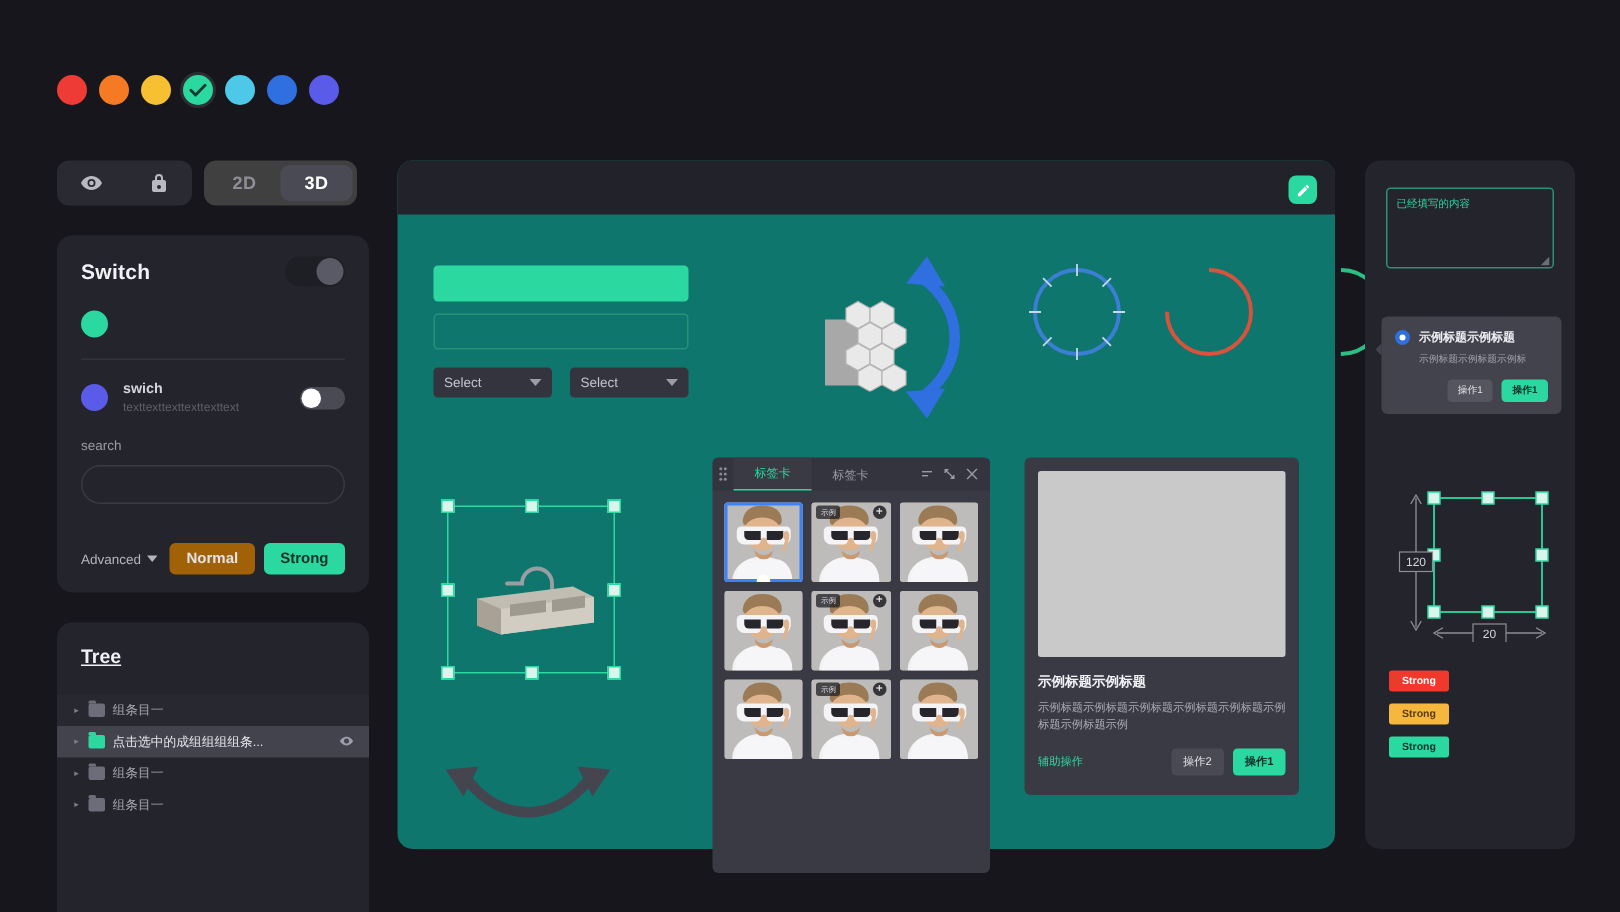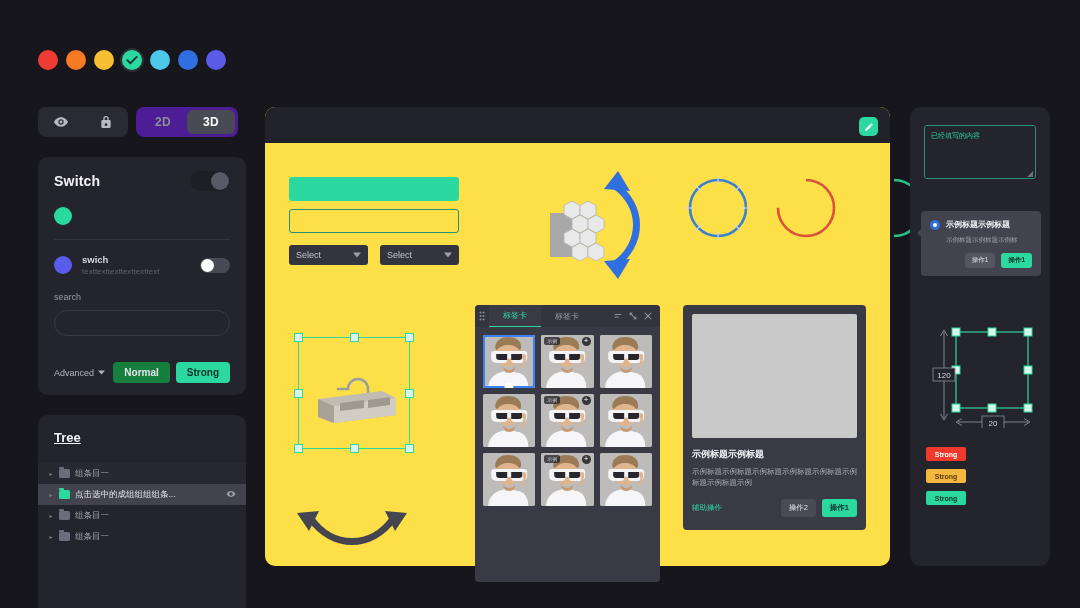--- a/index.html
+++ b/index.html
@@ -28,21 +28,21 @@
     width: 90px; height: 30px; border-radius: 8px;
     background: #2a2a33; display: flex; align-items: center;
     justify-content: space-around;
   }
   .icon-toolbar .ib { width: 30px; height: 26px; display:flex; align-items:center; justify-content:center; }
   .icon-toolbar svg { width: 16px; height: 16px; fill: #b9b9c4; }
 
   .seg {
     position: absolute; left: 136px; top: 107px;
     width: 102px; height: 30px; border-radius: 8px;
-    background: #4c1d95; display: flex; align-items: center; padding: 3px;
+    background: #404040; display: flex; align-items: center; padding: 3px;
   }
   .seg .opt {
     flex: 1; height: 100%; border-radius: 6px;
     display: flex; align-items: center; justify-content: center;
     font-size: 12px; color: #8e8e99; font-weight: 600; letter-spacing: .4px;
   }
   .seg .opt.active { background: #4a4a55; color: #ffffff; }
 
   
   .panel {
@@ -86,21 +86,21 @@
   .search-box {
     margin: 8px 16px 0 16px; height: 26px; border-radius: 13px;
     border: 1px solid #3a3a45; background: transparent;
   }
 
   .foot { position: absolute; left: 0; right: 0; bottom: 12px; display: flex; align-items: center; padding: 0 16px; }
   .adv { font-size: 9px; color: #b4b4c0; display: flex; align-items: center; gap: 4px; }
   .adv svg { width: 7px; height: 7px; fill: #b4b4c0; }
   .btn-group { margin-left: auto; display: flex; gap: 6px; }
   .btn { font-size: 10px; padding: 5px 11px; border-radius: 4px; font-weight: 600; }
-  .btn.normal { background: #15803d; color: #e2e2e8; }
+  .btn.normal { background: #a16207; color: #e2e2e8; }
   .btn.strong { background: #2bd9a0; color: #10302a; }
 
   
   .tree-title { font-size: 13px; font-weight: 700; padding: 15px 16px 0 16px; color: #f2f2f6; text-decoration: underline; }
   .tree-list { margin-top: 18px; }
   .tree-row {
     display: flex; align-items: center; height: 21px; padding-left: 10px; padding-right: 10px;
     font-size: 8.5px; color: #a6a6b2; gap: 5px;
   }
   .tree-row.alt { background: #282830; }
@@ -111,21 +111,21 @@
   .folder::before { content:""; position:absolute; left:0; top:-2.5px; width:5px; height:2.5px; border-radius:1px 1px 0 0; background:#6c6c7a; }
   .folder.green { background: #2bd9a0; }
   .folder.green::before { background: #2bd9a0; }
   .tree-label { overflow: hidden; white-space: nowrap; text-overflow: ellipsis; }
   .tree-eye { margin-left: auto; }
   .tree-eye svg { width: 10px; height: 10px; fill: #9c9caa; }
 
   
   .canvas {
     position: absolute; left: 265px; top: 107px; width: 625px; height: 459px;
-    background: #fde047; border-radius: 10px;
+    background: #0f766e; border-radius: 10px;
   }
   .canvas-topbar { height: 36px; background: #22222a; border-radius: 10px 10px 0 0; position: relative; }
   .edit-fab {
     position: absolute; right: 12px; top: 10px; width: 19px; height: 19px; border-radius: 5px;
     background: #2bd9a0; display: flex; align-items: center; justify-content: center;
   }
   .edit-fab svg { width: 10px; height: 10px; fill: #ffffff; }
 
   .cbar { position: absolute; left: 24px; top: 70px; width: 170px; }
   .cbar .bar-green { height: 24px; border-radius: 3px; background: #2bd9a0; }

